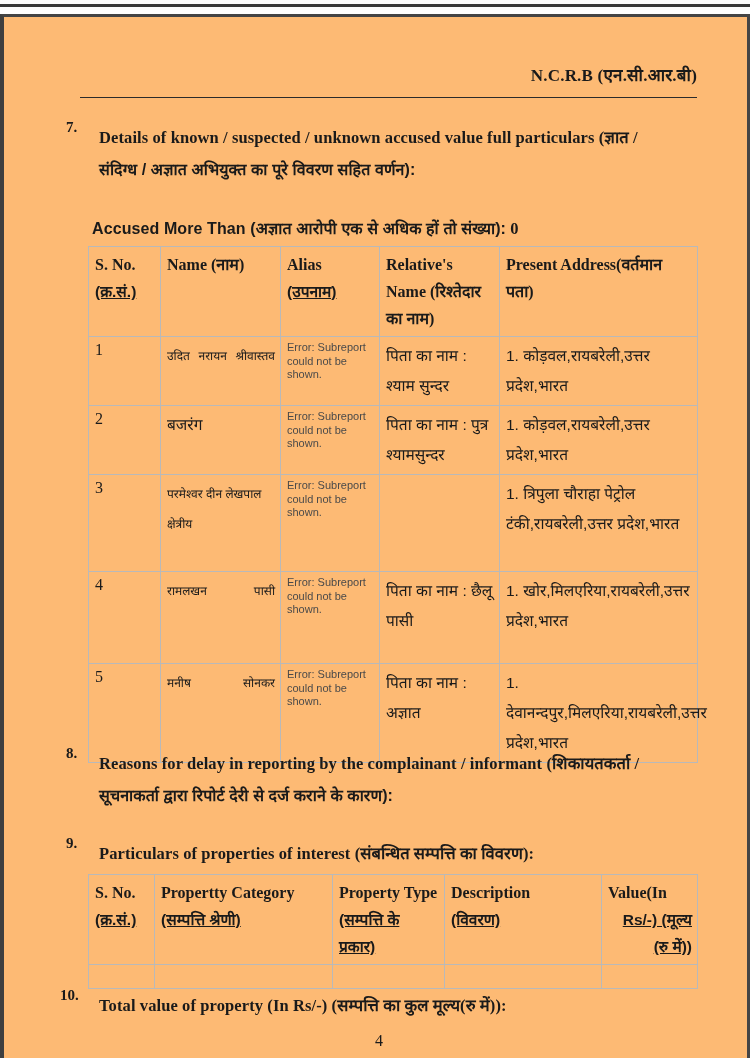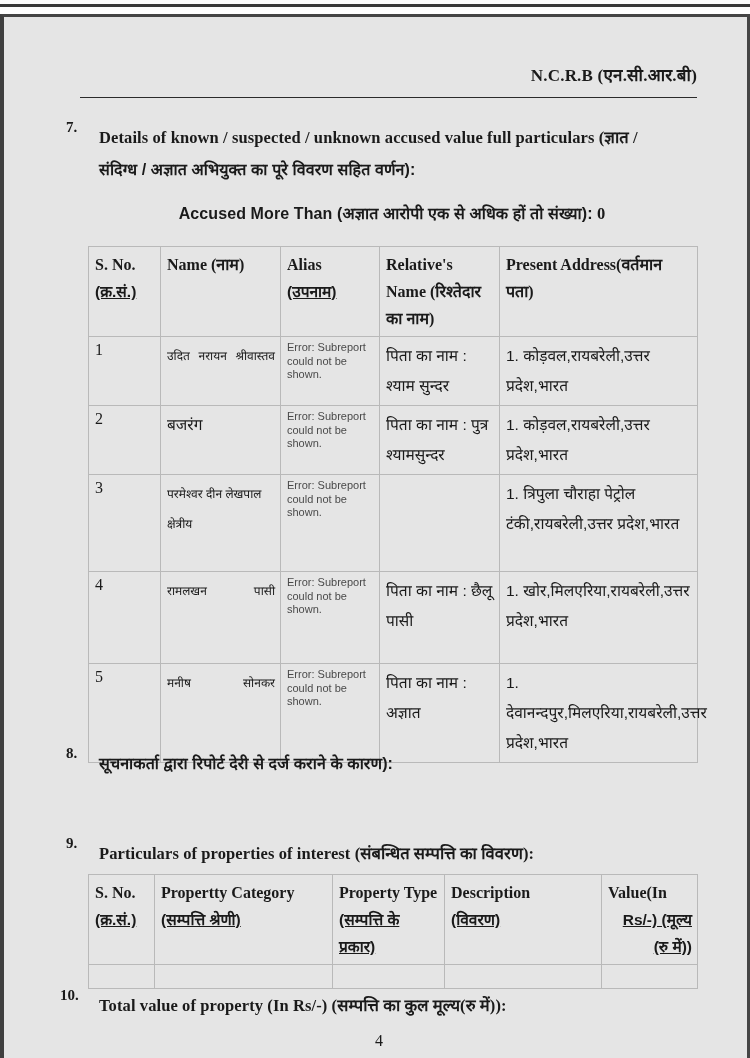--- a/index.html
+++ b/index.html
@@ -24,21 +24,21 @@
     background: #ffffff;
     border-bottom: 3px solid #3a3a3a;
     box-sizing: border-box;
   }
   .page {
     position: absolute;
     left: 0;
     top: 14px;
     width: 750px;
     height: 1044px;
-    background: #e5e5e5;
+    background: #fdba74;
     border-top: 3px solid #454545;
     border-left: 4px solid #3f3f3f;
     border-right: 3px solid #454545;
     box-sizing: border-box;
     overflow: hidden;
   }
   .page-inner {
     position: relative;
     width: 100%;
     height: 100%;
@@ -167,21 +167,21 @@
     <div class="header-rule"></div>
 
     <div class="item" style="left:62px; top:102px; width:631px;">
       <div class="item-num">7.</div>
       <div class="item-body" style="width:598px;">
         <div>Details of known / suspected / unknown accused value full particulars (ज्ञात /</div>
         <div class="dev">संदिग्ध / अज्ञात अभियुक्त का पूरे विवरण सहित वर्णन):</div>
       </div>
     </div>
 
-    <div class="subline" style="left:88px; top:185px; width:600px;text-align:center;">
+    <div class="subline" style="left:88px; top:200px; width:600px;">
       <span class="dev">Accused More Than (अज्ञात आरोपी एक से अधिक हों तो संख्या):</span>
       <span style="font-family:'Liberation Serif',serif;">0</span>
     </div>
 
     <table class="doc-table" style="left:84px; top:229px; width:609px;">
       <colgroup>
         <col style="width:72px">
         <col style="width:120px">
         <col style="width:99px">
         <col style="width:120px">
@@ -244,20 +244,21 @@
           <td class="err">Error: Subreport could not be shown.</td>
           <td class="cell-dev">पिता का नाम : अज्ञात</td>
           <td class="cell-dev">1. देवानन्दपुर,मिलएरिया,रायबरेली,उत्तर प्रदेश,भारत</td>
         </tr>
       </tbody>
     </table>
 
     <div class="item" style="left:62px; top:728px; width:631px;">
       <div class="item-num">8.</div>
       <div class="item-body" style="width:610px;">
+        <div>Reasons for delay in reporting by the complainant / informant (शिकायतकर्ता /</div>
         <div class="dev">सूचनाकर्ता द्वारा रिपोर्ट देरी से दर्ज कराने के कारण):</div>
       </div>
     </div>
 
     <div class="item" style="left:62px; top:818px; width:631px;">
       <div class="item-num">9.</div>
       <div class="item-body" style="width:610px;">
         <div>Particulars of properties of interest (संबन्धित सम्पत्ति का विवरण):</div>
       </div>
     </div>

